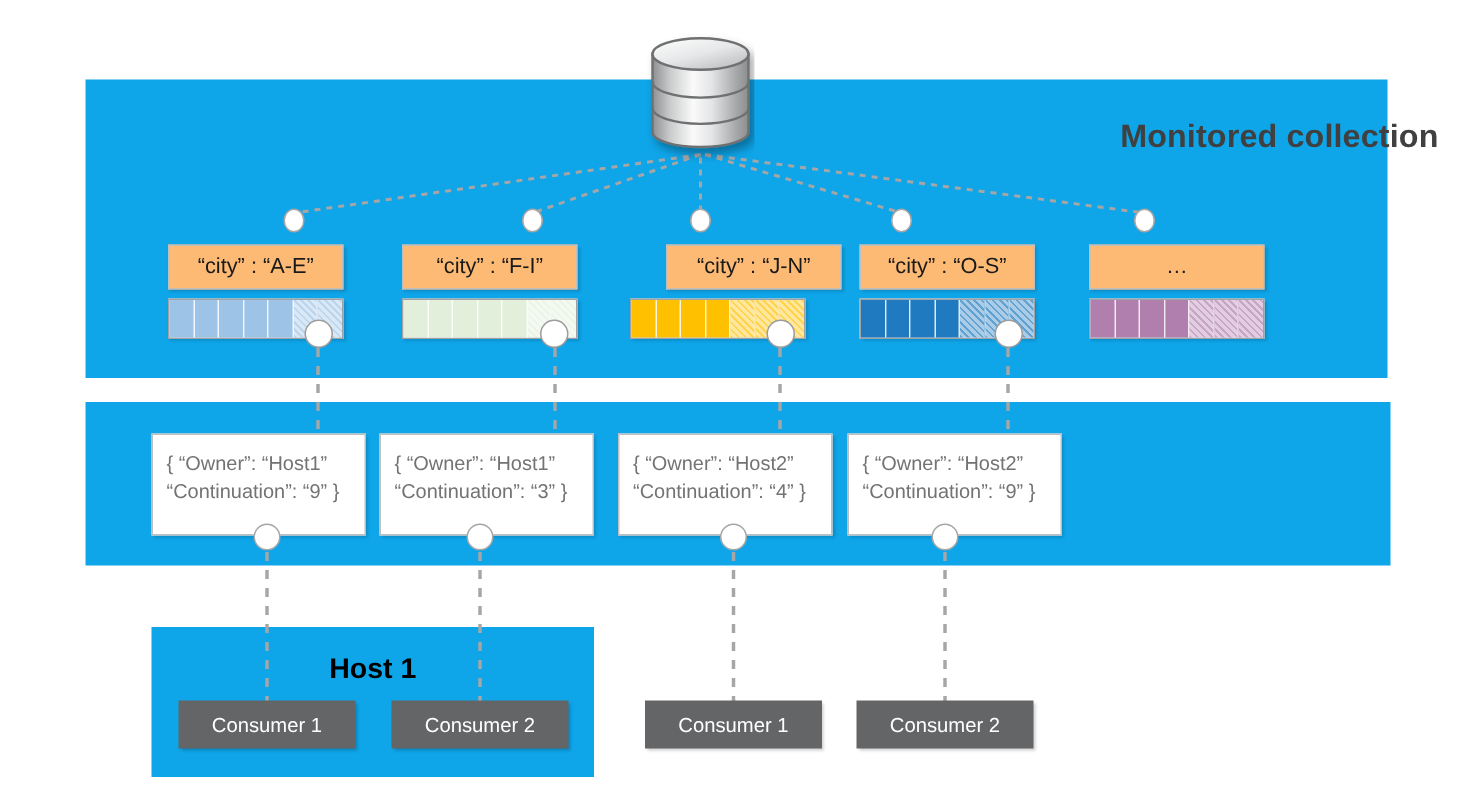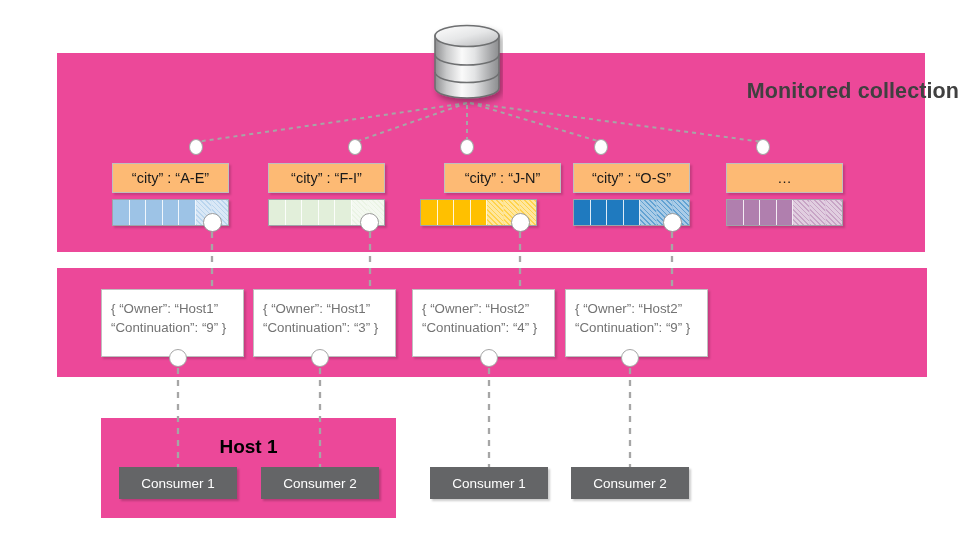--- a/index.html
+++ b/index.html
@@ -3,21 +3,21 @@
 <meta charset="utf-8">
 <style>
   html,body{margin:0;padding:0;background:#ffffff;}
   body{width:977px;height:537px;position:relative;overflow:hidden;
        font-family:"Liberation Sans","DejaVu Sans",sans-serif;
        -webkit-font-smoothing:antialiased;}
 
   #stage{position:absolute;left:0;top:0;width:977px;height:537px;}
 
   
-  .panel{position:absolute;background:#ec4899;}
+  .panel{position:absolute;background:#0ea5e9;}
   #panel-monitored{left:57px;  top:53px;  width:868px; height:199px;}
   #panel-lease{    left:57px;  top:268px; width:870px; height:109px;}
   #panel-host1{    left:101px; top:418px; width:295px; height:100px;}
   #panel-host2{    left:410px; top:418px; width:294px; height:100px;}
 
   .panel-label{position:absolute;color:#404040;font-weight:bold;white-space:nowrap;}
   #label-monitored{right:18px;top:79px;font-size:21.5px;letter-spacing:.1px;}
   #label-lease{right:18px;top:309px;font-size:21.5px;letter-spacing:.1px;}
 
   .host-title{position:absolute;font-size:19px;font-weight:bold;color:#000;

